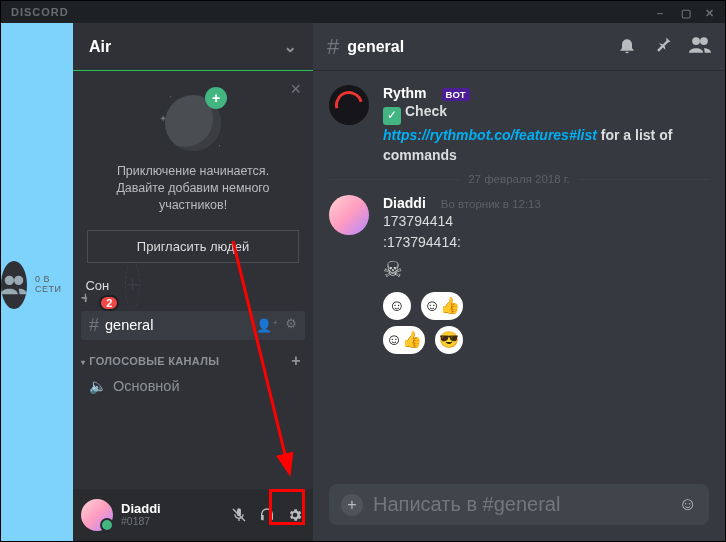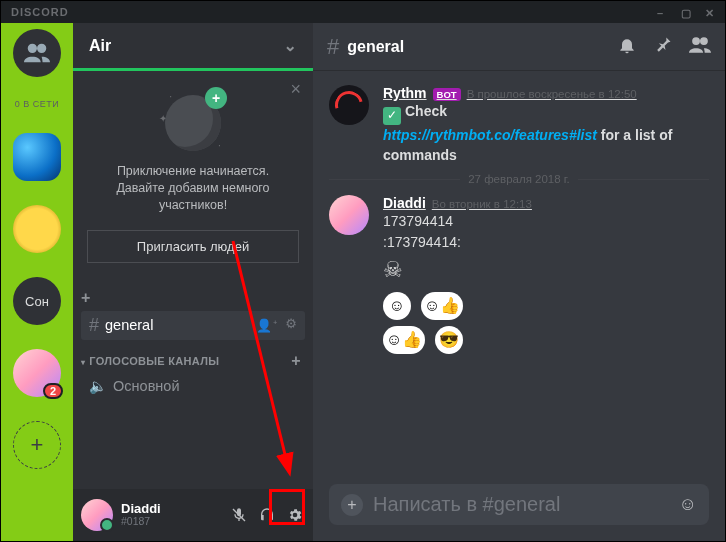--- a/index.html
+++ b/index.html
@@ -10,34 +10,34 @@
     position: relative; overflow: hidden;
   }
   .titlebar {
     height: 22px; background: #1e2124; color: #6a6c70; font-size: 11px;
     font-weight: 700; letter-spacing: 1px; padding: 4px 10px; display:flex; align-items:center; justify-content:space-between;
   }
   .titlebar .winctl { display:flex; gap:14px; color:#6a6c70; }
   .titlebar .winctl span { width:10px; height:10px; display:inline-block; }
   .main { flex: 1; display: flex; min-height: 0; }
   
-  .guilds { width: 72px; background: #84cc16; display:flex; flex-direction:column; align-items:center; padding-top:6px; gap:24px; }
+  .guilds { width: 72px; background: #7dd3fc; display:flex; flex-direction:row; align-items:center; padding-top:6px; gap:8px; }
   .guild { width:48px; height:48px; border-radius:50%; background:#2f3136; display:flex; align-items:center; justify-content:center; color:#99aab5; cursor:pointer; position:relative; font-size:12px;}
   .guild.active { border-radius:16px; }
   .guild.home svg { fill:#99aab5; }
   .online-label { font-size:9px; color:#5c5e63; margin-top:-2px; letter-spacing:.5px; }
   .guild.avatar1 { background: radial-gradient(circle at 30% 30%, #5ac8ff, #0b6fc7 60%, #06326b); border-radius:14px;}
   .guild.avatar2 { background: radial-gradient(circle at 50% 50%, #ffd84a 60%, #a37800); }
   .guild.avatar3 { background: #2f3136; color:#dcddde; font-size:13px; }
   .guild.avatar4 { background: linear-gradient(135deg,#ffd4d4,#ff9cc0,#b388ff); border-radius:50%; position:relative;}
   .guild.badge::after { content: attr(data-badge); position:absolute; bottom:-2px; right:-2px; background:#f04747; color:#fff; font-size:11px; font-weight:700; border-radius:10px; padding:0 5px; border:2px solid #1e2124;}
   .guild.add { border:1px dashed #3c3e44; background:transparent; color:#3c3e44; font-size:22px; }
   
   .channels { width: 240px; background:#2f3136; display:flex; flex-direction:column; }
-  .server-header { height:48px; display:flex; align-items:center; justify-content:space-between; padding:0 16px; font-weight:600; color:#fff; border-bottom:3px solid #22c55e; cursor:pointer;}
+  .server-header { height:48px; display:flex; align-items:center; justify-content:space-between; padding:0 16px; font-weight:600; color:#fff; border-bottom:1px solid #22c55e; cursor:pointer;}
   .server-header .chev { color:#8e9297;}
   .invite-panel { padding:16px 14px 14px; text-align:center; position:relative; }
   .invite-close { position:absolute; top:8px; right:12px; color:#72767d; font-size:18px; cursor:pointer;}
   .invite-art { width:68px; height:68px; margin:0 auto 8px; position:relative; }
   .invite-art .big { width:56px; height:56px; border-radius:50%; background:#4a4d52; position:absolute; left:6px; top:8px; box-shadow: inset -8px -4px 0 0 #3b3d42;}
   .invite-art .plus { width:22px; height:22px; border-radius:50%; background:#43b581; position:absolute; right:0; top:0; display:flex; align-items:center; justify-content:center; color:#fff; font-weight:700; font-size:14px;}
   .invite-art .spark { position:absolute; color:#6a6c70; font-size:10px;}
   .invite-text { color:#b9bbbe; font-size:12.5px; line-height:1.35; margin-bottom:16px;}
   .invite-btn { display:block; width:100%; border:1px solid #4b4d52; background:transparent; color:#dcddde; font-size:13px; padding:8px 0; cursor:pointer;}
   .cat { display:flex; align-items:center; justify-content:space-between; padding:12px 12px 4px 8px; color:#8e9297; font-size:11px; font-weight:600; letter-spacing:.3px; cursor:pointer;}
@@ -63,23 +63,23 @@
   .chat-title { color:#fff; font-weight:600; font-size:16px;}
   .chat-header .hicons { margin-left:auto; display:flex; gap:16px; color:#b9bbbe;}
   .chat-header .hicons .ic { cursor:pointer;}
   .messages { flex:1; overflow:hidden; padding:14px 16px 6px; font-size:14px;}
   .msg { display:flex; gap:14px; margin-bottom:8px;}
   .ava { width:40px; height:40px; border-radius:50%; flex-shrink:0;}
   .ava.rythm { background:#15151a; display:flex; align-items:center; justify-content:center;}
   .ava.rythm::before { content:""; width:22px; height:22px; border:3px solid #e33; border-right-color:transparent; border-bottom-color:transparent; border-radius:50%; transform:rotate(30deg);}
   .ava.diaddi { background:linear-gradient(135deg,#ffd4d4,#ff9cc0,#b388ff);}
   .msg .body { flex:1; min-width:0;}
-  .msg .head { display:flex; align-items:baseline; gap:6px; flex-wrap:wrap;text-decoration:underline;}
+  .msg .head { display:flex; align-items:baseline; gap:15px; flex-wrap:wrap;}
   .msg .name { color:#fff; font-weight:600;}
-  .bot-tag { background:#a21caf; color:#fff; font-size:9.5px; font-weight:700; padding:1px 4px; border-radius:3px;}
+  .bot-tag { background:#4c1d95; color:#fff; font-size:9.5px; font-weight:700; padding:1px 4px; border-radius:3px;}
   .msg .time { color:#5e6064; font-size:11.5px;}
   .msg .content { color:#dcddde; line-height:1.45;}
   .check { display:inline-flex; width:18px; height:18px; background:#43b581; border-radius:3px; align-items:center; justify-content:center; color:#fff; font-size:12px; margin-right:4px; vertical-align:-3px;}
   .link { color:#00aff4;font-style:italic;}
   .divider { display:flex; align-items:center; gap:8px; color:#5e6064; font-size:11.5px; margin:6px 0 10px;}
   .divider::before, .divider::after { content:""; flex:1; height:1px; background:#3e4046;}
   .emoji-row { display:flex; gap:10px; margin-top:6px;}
   .emoji-row .e { width:28px; height:28px; background:#fff; border-radius:50%; display:flex; align-items:center; justify-content:center; font-size:16px; color:#000;}
   .emoji-row .e.pair { width:auto; border-radius:14px; padding:0 3px; gap:2px;}
   .skull { font-size:22px; color:#d8d8d8; margin:2px 0;}
@@ -215,21 +215,20 @@
         </div>
       </div>
 
       <div class="messages">
         <div class="msg">
           <div class="ava rythm"></div>
           <div class="body">
             <div class="head">
               <span class="name">Rythm</span>
               <span class="bot-tag">BOT</span>
-              <span class="time">В прошлое воскресенье в 12:50</span>
             </div>
             <div class="content">
               <span class="check">✓</span><b>Check</b><br>
               <b><a class="link">https://rythmbot.co/features#list</a><span> for a list of commands</span></b>
             </div>
           </div>
         </div>
 
         <div class="divider">
             <span>27 февраля 2018 г.</span>

